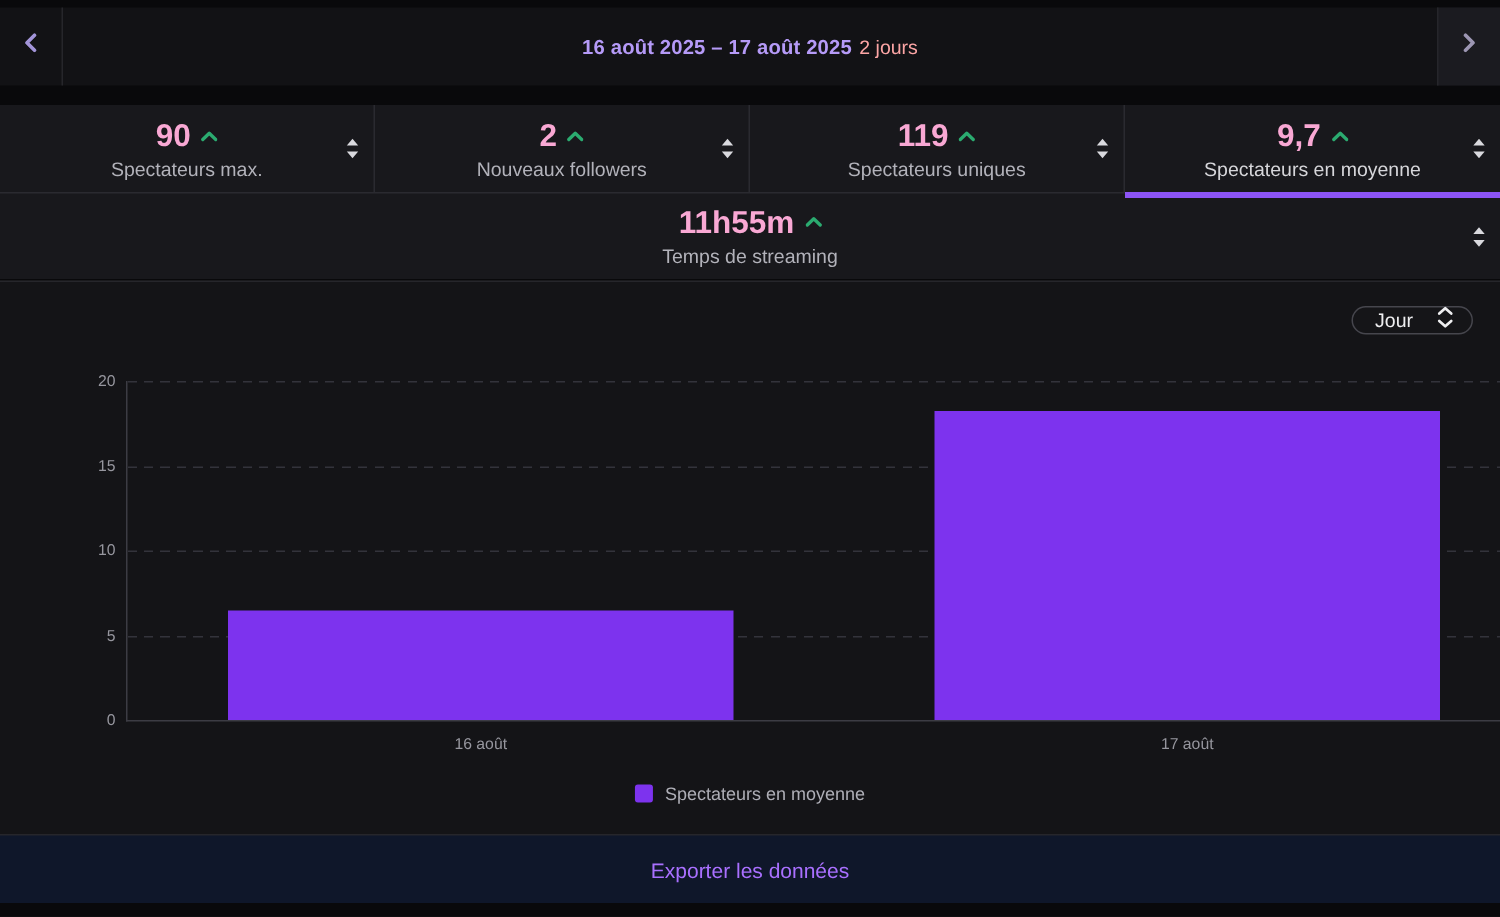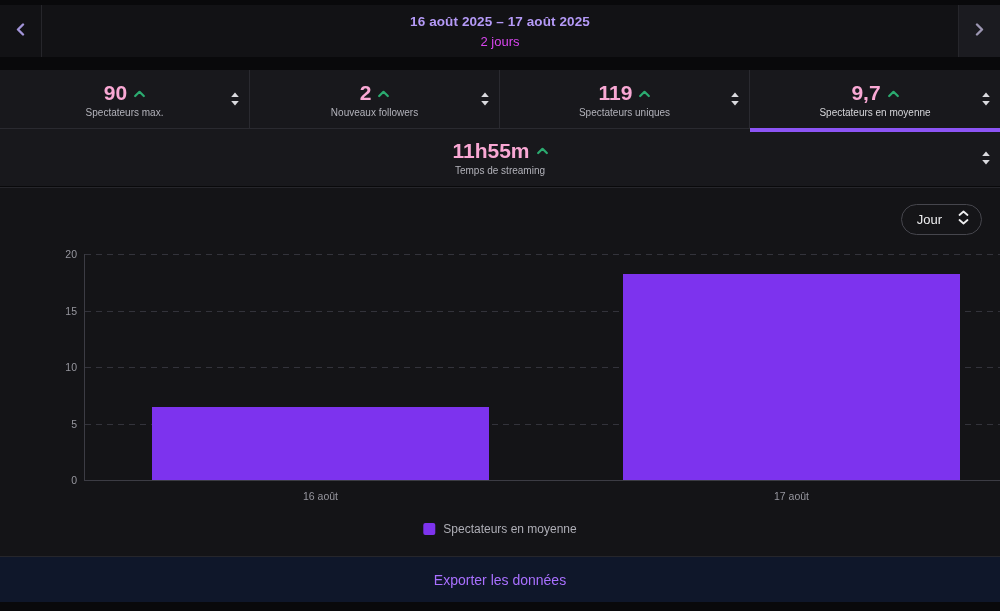--- a/index.html
+++ b/index.html
@@ -16,39 +16,39 @@
     position:absolute; top:5px; left:0; right:0; height:52px;
     background:#121215; display:flex; align-items:stretch;
   }
   .nav-arrow-btn {
     width:42px; display:flex; align-items:center; justify-content:center;
     cursor:pointer; background:transparent;
   }
   .nav-arrow-btn.prev { border-right:1px solid #26262b; }
   .nav-arrow-btn.next { border-left:1px solid #26262b; background:#1b1b20; }
   .nav-center {
-    flex:1; display:flex; flex-direction:column; align-items:center; justify-content:center; gap:5px;
+    flex:1; display:flex; flex-direction:row; align-items:center; justify-content:center; gap:5px;
   }
   .nav-title { font-size:13.5px; font-weight:700; color:#b59af7; letter-spacing:.1px; }
-  .nav-subtitle { font-size:13px; color:#d946ef; }
+  .nav-subtitle { font-size:13px; color:#fca5a5; }
 
   
   .stats-panel {
     position:absolute; top:70px; left:0; right:0; height:116px;
     background:#18181c;
   }
   .stats-row1 { display:flex; height:58px; }
   .stat-card {
     flex:1 1 25%; position:relative; display:flex; flex-direction:column;
     align-items:center; justify-content:center; cursor:pointer; padding-top:2px;
   }
   .stat-card.bordered { border-right:1px solid #2a2a30; }
   .stat-value-row { display:flex; align-items:center; gap:7px; }
   .stat-value { font-size:21px; line-height:1; font-weight:600; color:#f9a8d4; }
-  .stat-label { margin-top:4px; font-size:10px; color:#b2b2ba; }
+  .stat-label { margin-top:4px; font-size:13px; color:#b2b2ba; }
   .stat-card.selected .stat-label { color:#d6d6da; }
   .stat-underline {
     position:absolute; left:0; right:0; bottom:-4px; height:4px;
     background:#8c54f5; z-index:3;
   }
   .stepper {
     position:absolute; right:7px; top:50%; transform:translateY(-50%);
     display:flex; align-items:center; cursor:pointer; padding:2px;
   }
   .stats-row2 {
@@ -56,21 +56,21 @@
     display:flex; flex-direction:column; align-items:center; justify-content:center;
     cursor:pointer;
   }
 
   
   .chart-section {
     position:absolute; top:187px; left:0; right:0; height:369px;
     background:#141417; border-top:1px solid #26262b;
   }
   .period-select {
-    position:absolute; top:16px; right:18px; height:31px;
+    position:absolute; top:16px; right:18px; height:19px;
     border:1px solid #46464d; border-radius:17px; background:#151518;
     display:flex; align-items:center; gap:16px; padding:0 12px 0 15px;
     cursor:pointer;
   }
   .period-select-value { font-size:13px; color:#eeeef0; }
 
   .plot {
     position:absolute; left:40px; top:66px; width:943px; height:227px;
     border-left:1px solid #3c3c44; border-bottom:1px solid #3c3c44;margin-left:44px;
   }

